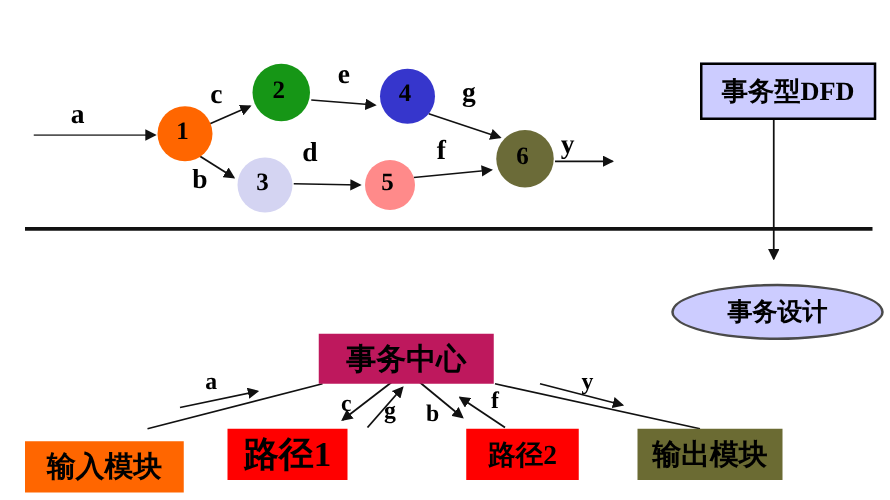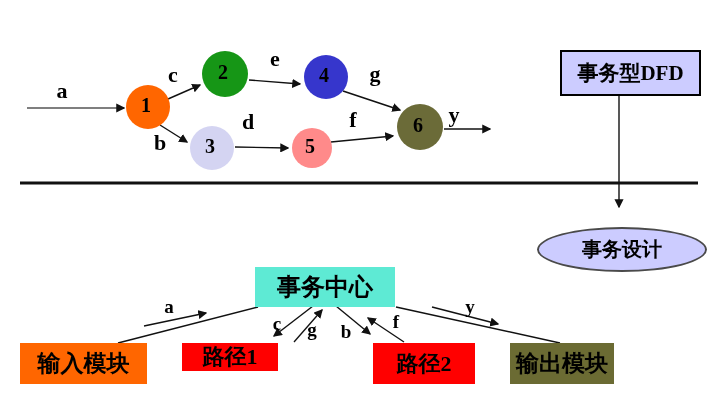--- a/index.html
+++ b/index.html
@@ -22,23 +22,23 @@
   .fa {left:62px;top:91px;}  .fc {left:173px;top:75px;} .fe {left:275px;top:59px;}
   .fg {left:375px;top:74px;} .fb {left:160px;top:143px;}.fd {left:248px;top:122px;}
   .ff {left:353px;top:120px;}.fy {left:454px;top:115px;}
   .f2a{left:169px;top:306px;} .f2c{left:277px;top:323px;} .f2g{left:312px;top:329px;}
   .f2b{left:346px;top:331px;} .f2f{left:396px;top:321px;} .f2y{left:470px;top:306px;}
   .box{position:absolute;display:flex;align-items:center;justify-content:center;font-weight:bold;}
   .dfdbox{left:560px;top:50px;width:137px;height:42px;border:2px solid #000;font-size:21px;}
   .ellipse{left:537px;top:227px;width:166px;height:41px;border:2px solid #4a4a4a;border-radius:50%;font-size:20px;}
   .centerbox{left:255px;top:267px;width:140px;height:40px;font-size:24px;}
   .m-in {left:20px; top:343px;width:127px;height:41px;font-size:23px;}
-  .m-p1 {left:182px;top:343px;width:96px; height:28px;font-size:22px;}
-  .m-p2 {left:373px;top:343px;width:102px;height:41px;font-size:22px;}
-  .m-out{left:510px;top:343px;width:104px;height:41px;font-size:23px;}
+  .m-p1 {left:182px;top:343px;width:96px; height:41px;font-size:28px;}
+  .m-p2 {left:373px;top:343px;width:90px;height:41px;font-size:22px;}
+  .m-out{left:510px;top:343px;width:116px;height:41px;font-size:23px;}
 </style>
 </head>
 <body>
 
 <div class="stage">
 
   <svg class="wires" viewBox="0 0 712 400" xmlns="http://www.w3.org/2000/svg">
     <defs>
       <marker id="arr" viewBox="0 0 10 10" refX="8.5" refY="5" markerWidth="6.5" markerHeight="6.5" orient="auto">
         <path d="M0 0 L10 5 L0 10 z" fill="#111"></path>
@@ -91,22 +91,22 @@
   <div class="flow top fc">c</div>
   <div class="flow top fd">d</div>
   <div class="flow top fe">e</div>
   <div class="flow top ff">f</div>
   <div class="flow top fg">g</div>
   <div class="flow top fy">y</div>
 
   <div class="box dfdbox" style="background: rgb(204, 204, 255);">事务型DFD</div>
   <div class="box ellipse" style="background: rgb(204, 204, 255); text-align: center;">事务设计</div>
 
-  <div class="box centerbox" style="background: #5eead4;">事务中心</div>
-  <div class="box m-in" style="background: rgb(255, 102, 0);">输入模块</div>
+  <div class="box centerbox" style="background: #be185d;">事务中心</div>
+  <div class="box m-in" style="background: rgb(255, 102, 0); margin-top: 10px;">输入模块</div>
   <div class="box m-p1" style="background: rgb(255, 0, 0);">路径1</div>
   <div class="box m-p2" style="background: rgb(255, 0, 0);">路径2</div>
   <div class="box m-out" style="background: rgb(107, 107, 51);">输出模块</div>
 
   <div class="flow bot f2a">a</div>
   <div class="flow bot f2c">c</div>
   <div class="flow bot f2g">g</div>
   <div class="flow bot f2b">b</div>
   <div class="flow bot f2f">f</div>
   <div class="flow bot f2y">y</div>

